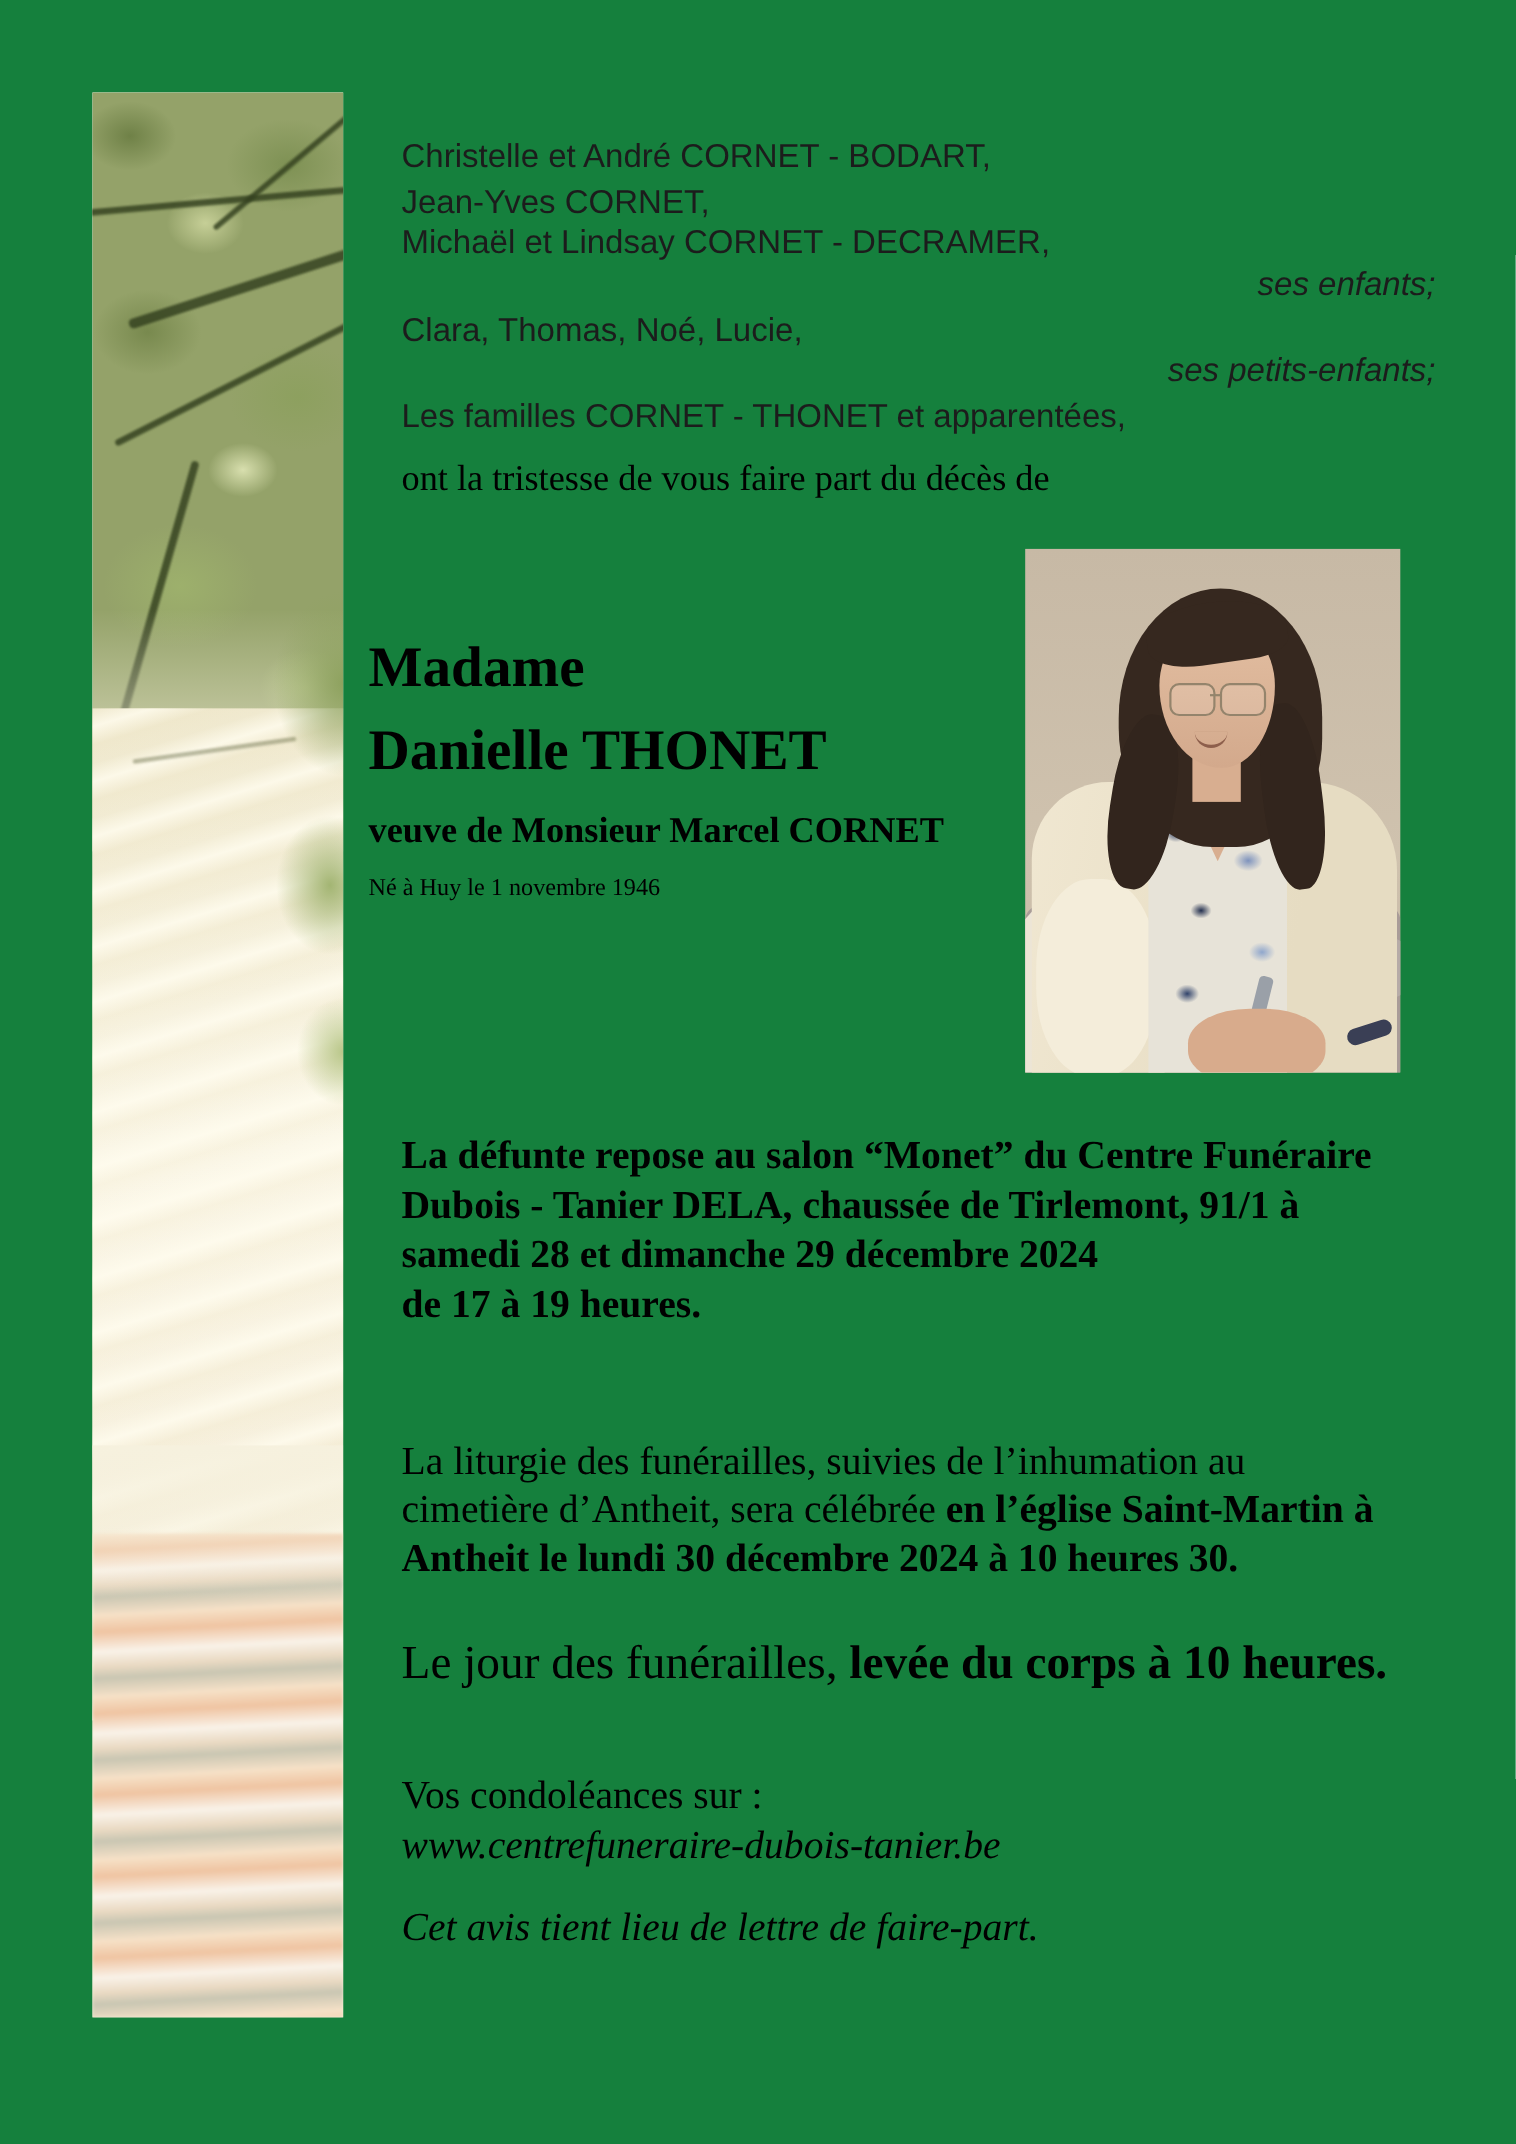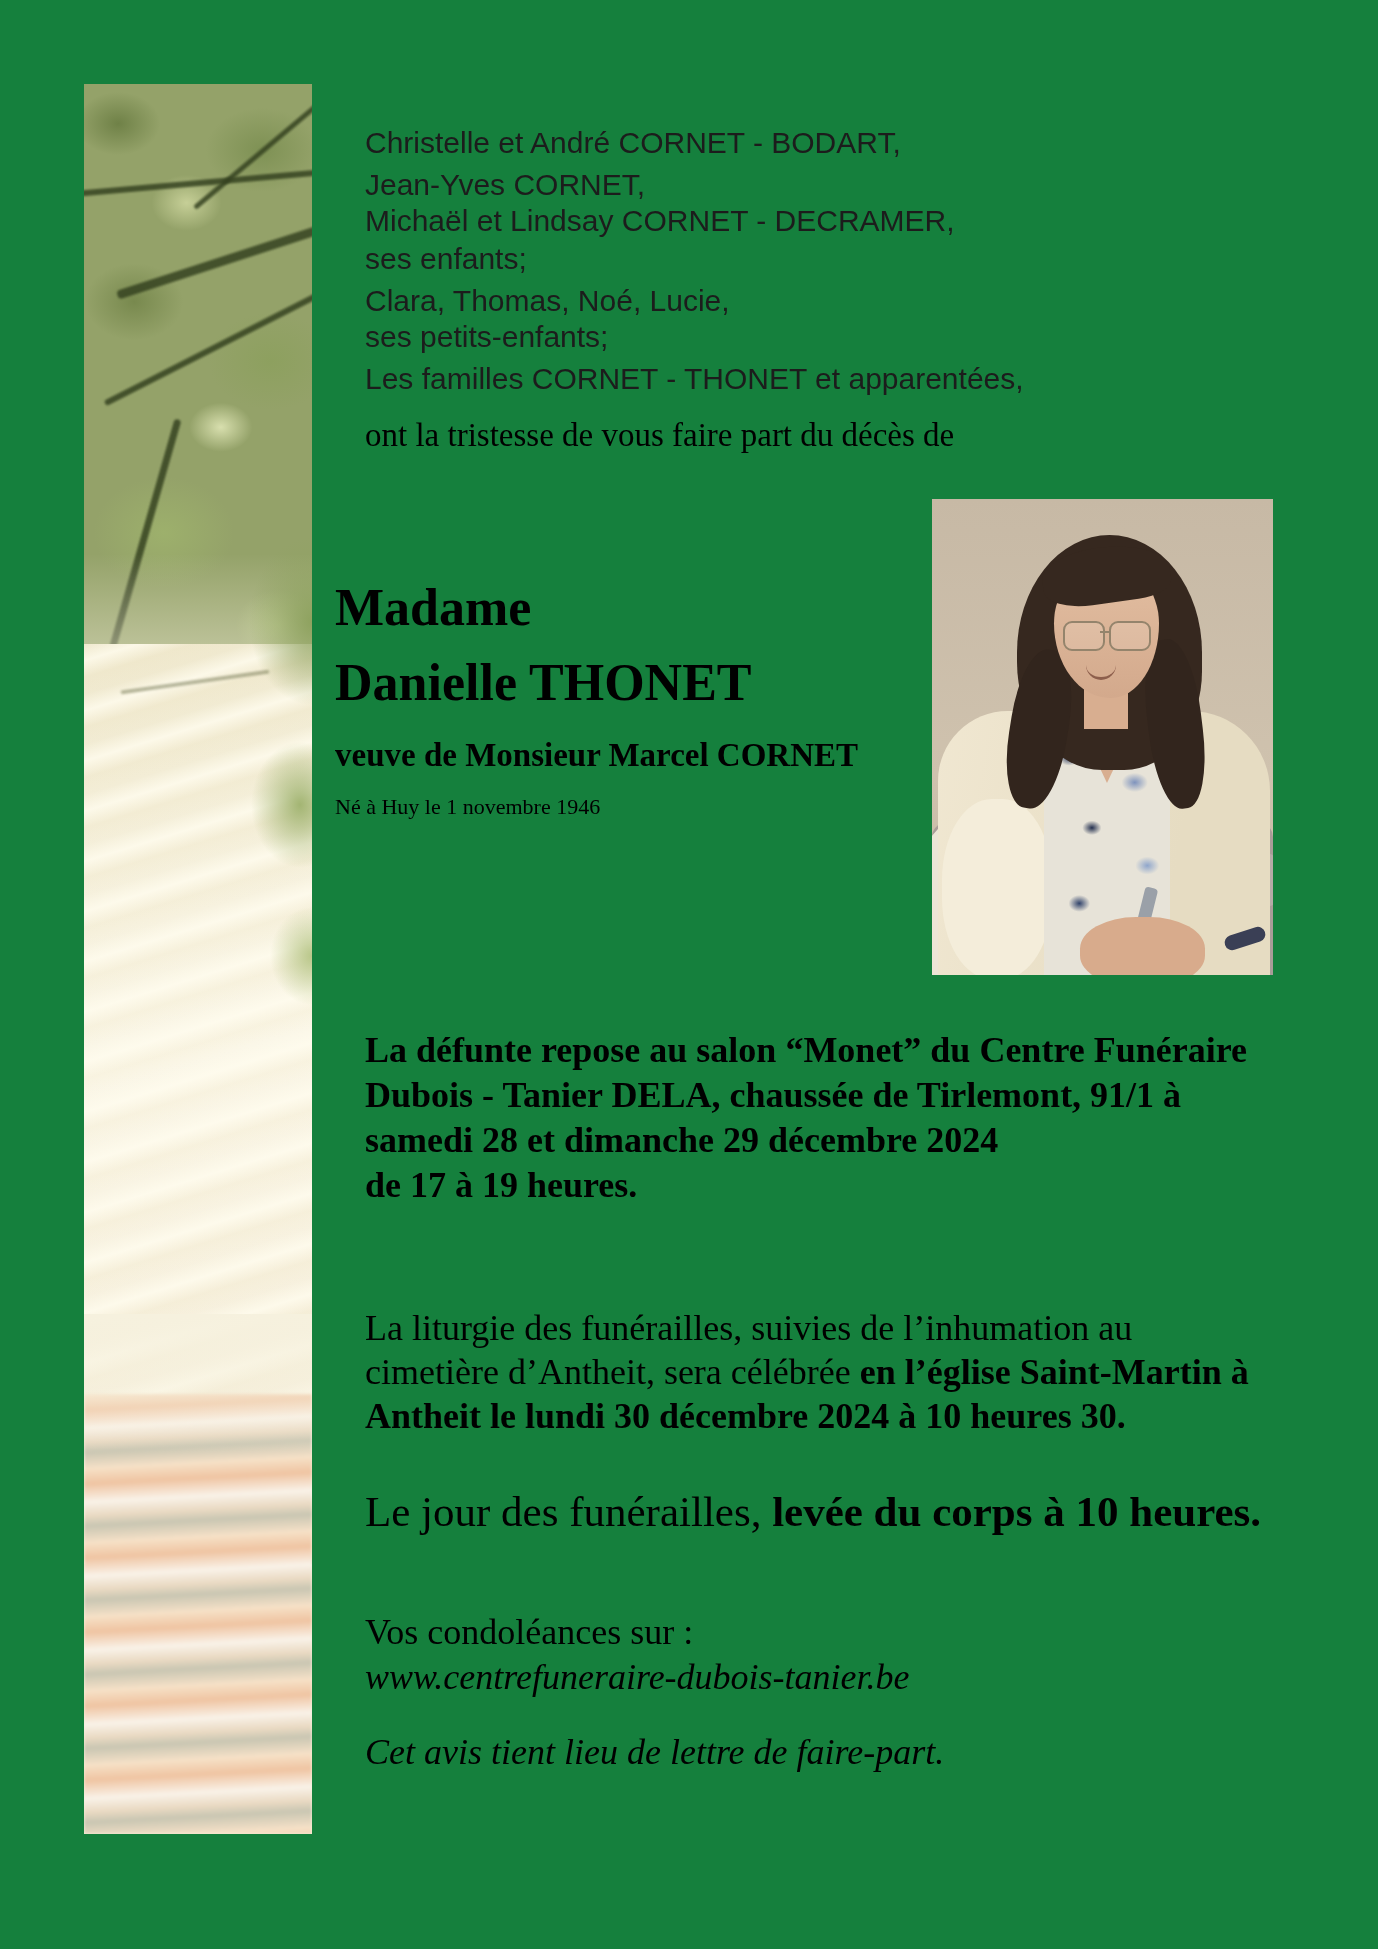--- a/index.html
+++ b/index.html
@@ -79,21 +79,21 @@
       radial-gradient(24px 18px at 62% 86%, #9db3d4 0%, rgba(157,179,212,0) 60%);}
   .vneck{left:141px;top:212px;width:68px;height:72px;background:#d8ae90;
          clip-path:polygon(0 0,100% 0,50% 100%);}
   .obj{left:206px;top:388px;width:13px;height:62px;background:#9aa0a8;transform:rotate(14deg);border-radius:4px;}
   .hands{left:148px;top:418px;width:125px;height:70px;background:#d8ab8c;border-radius:45%;}
   .wrist{left:292px;top:432px;width:42px;height:15px;background:#3a3f55;border-radius:8px;transform:rotate(-18deg);}
 
   
   .fam{position:absolute;left:365px;width:940px;font-family:"Liberation Sans",sans-serif;
        font-size:30px;line-height:42px;color:#1c1c1c;white-space:nowrap;}
-  .fam.right{}
+  .fam.right{text-align:right;font-style:italic;}
   .center{position:absolute;left:365px;width:905px;text-align:left;white-space:nowrap;}
   .hl{position:absolute;left:335px;width:620px;text-align:left;white-space:nowrap;}
   .b{font-weight:bold;}
   .i{font-style:italic;}
 </style>
 </head>
 <body>
 
 <div class="page">
 

